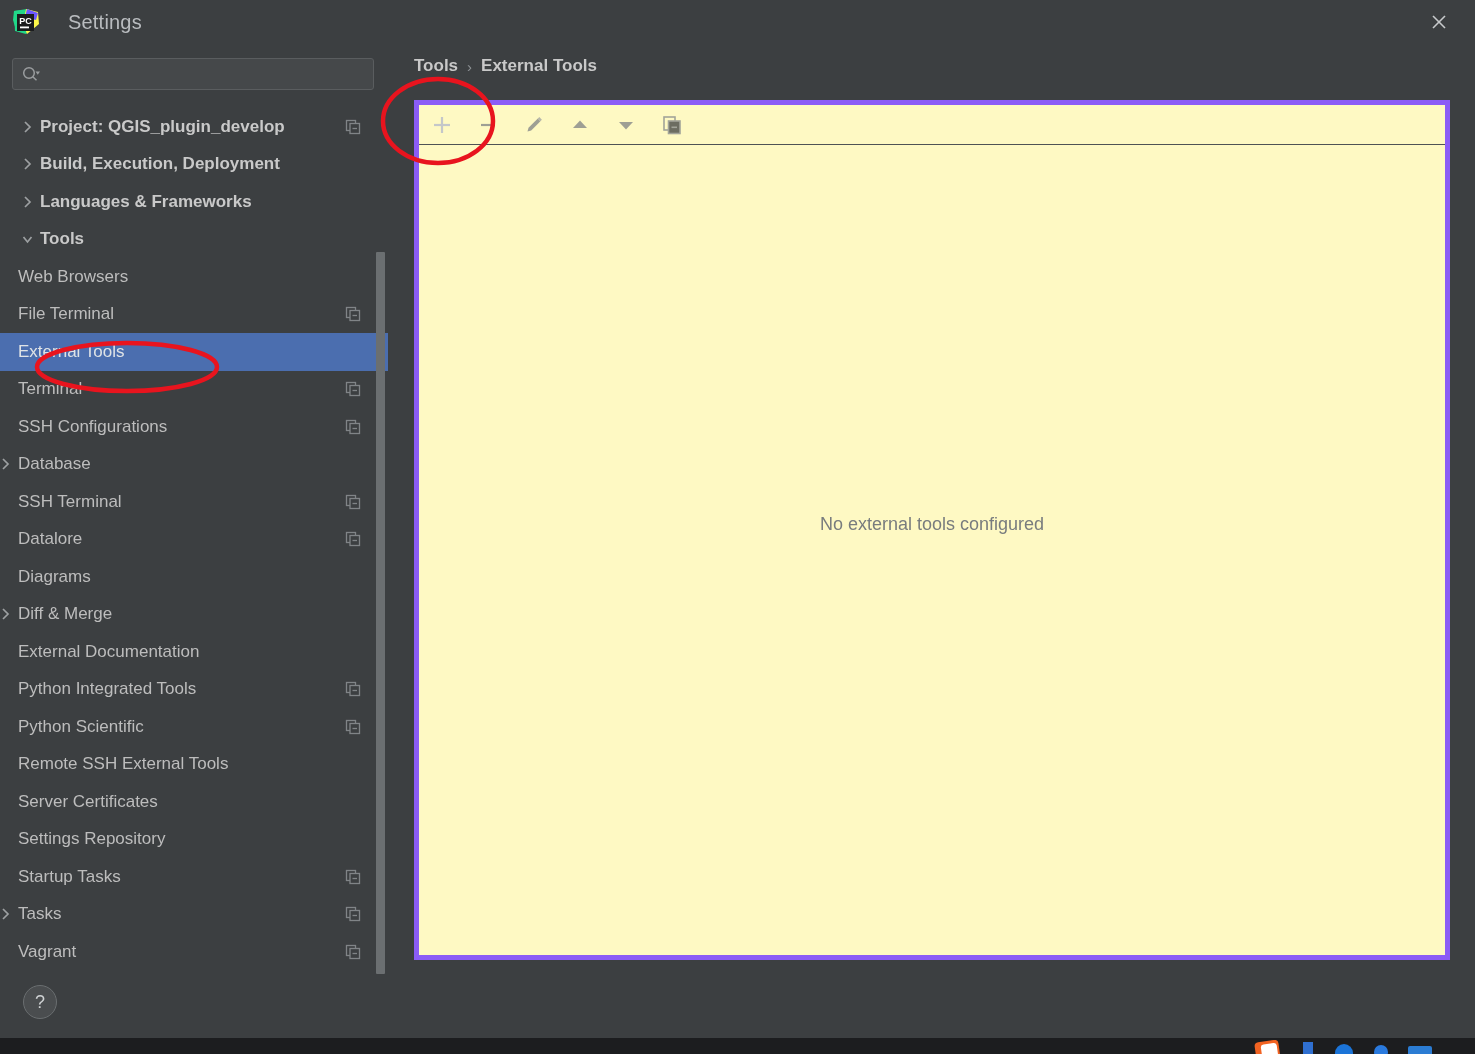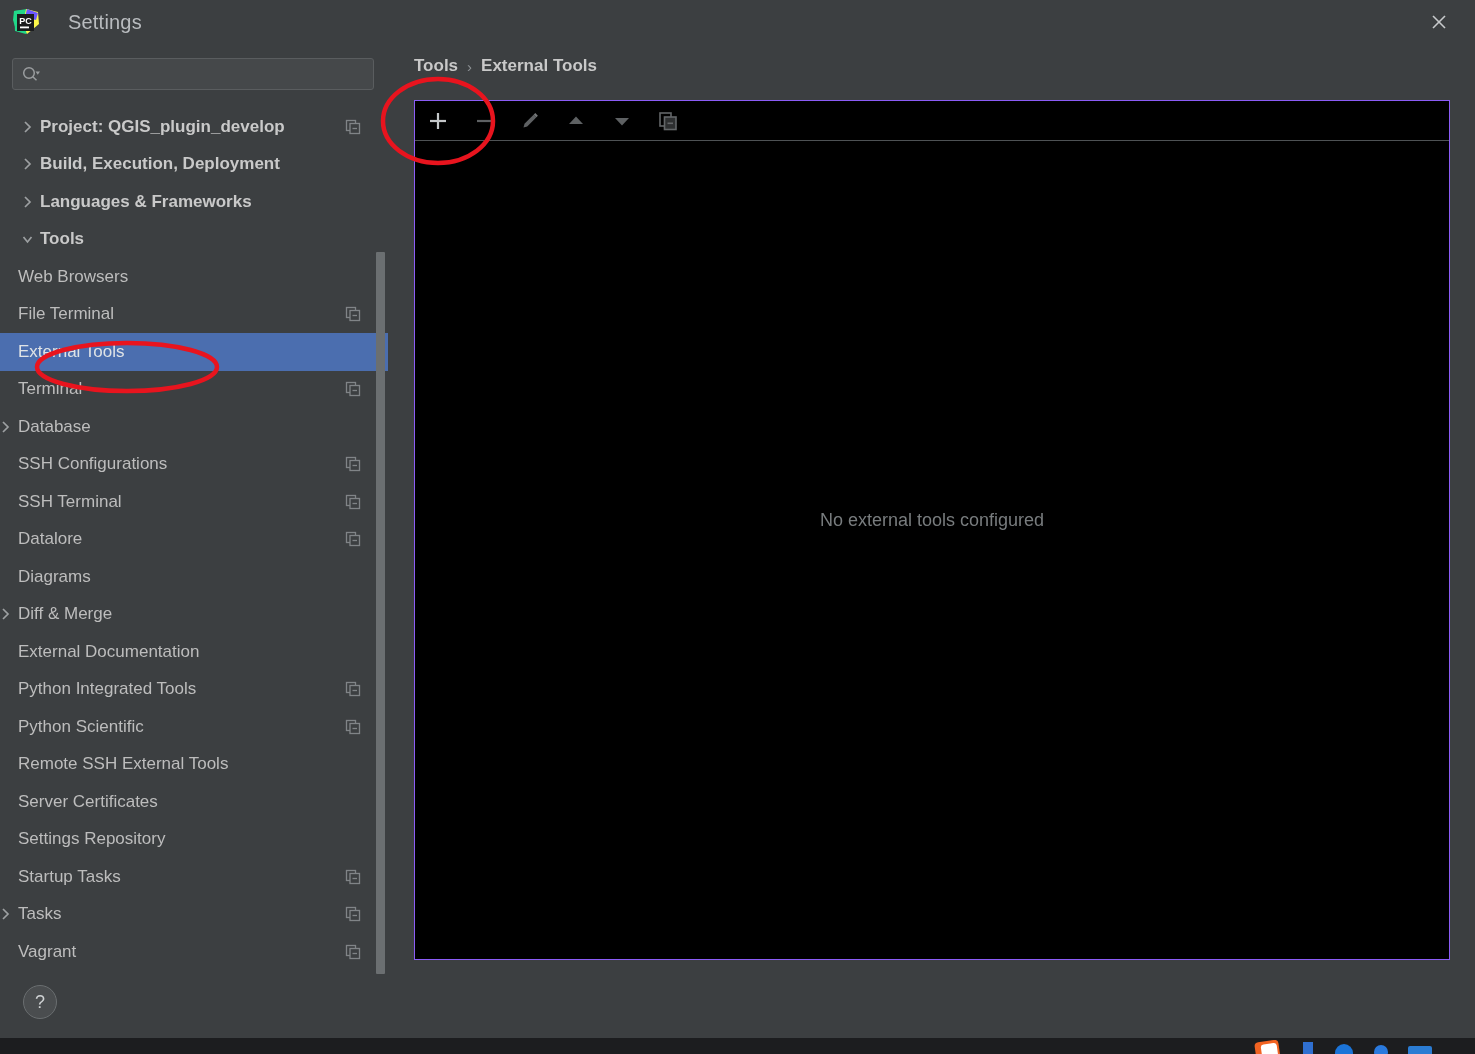--- a/index.html
+++ b/index.html
@@ -173,22 +173,22 @@
     font-weight: normal;
     color: #8d9194;
     font-size: 15px;
   }
   .breadcrumb .crumb-last { color: #c9c9c9; }
 
   .content-panel {
     position: absolute;
     left: 414px; top: 100px;
     width: 1036px; height: 860px;
-    background: #000000;
-    border: 1px solid #8b5cf6;
+    background: #fef9c3;
+    border: 5px solid #8b5cf6;
   }
   .toolbar {
     position: relative;
     height: 40px;
     border-bottom: 1px solid #4e5254;
     display: flex;
     align-items: center;
     padding-left: 10px;
     gap: 20px;
   }
@@ -405,37 +405,37 @@
           <span class="copyicon">
             <svg width="16" height="16" viewBox="0 0 16 16">
               <rect x="1.5" y="1.5" width="9" height="10" fill="none" stroke="#8d9194" stroke-width="1.3"></rect>
               <rect x="5" y="4.5" width="9.5" height="10" fill="#3c3f41" stroke="#8d9194" stroke-width="1.3"></rect>
               <line x1="7.5" y1="9.5" x2="12" y2="9.5" stroke="#8d9194" stroke-width="1.3"></line>
             </svg>
           </span>
         </div>
 
         <div class="row indent-1">
+          <span class="label">SSH Configurations</span>
+          <span class="copyicon">
+            <svg width="16" height="16" viewBox="0 0 16 16">
+              <rect x="1.5" y="1.5" width="9" height="10" fill="none" stroke="#8d9194" stroke-width="1.3"></rect>
+              <rect x="5" y="4.5" width="9.5" height="10" fill="#3c3f41" stroke="#8d9194" stroke-width="1.3"></rect>
+              <line x1="7.5" y1="9.5" x2="12" y2="9.5" stroke="#8d9194" stroke-width="1.3"></line>
+            </svg>
+          </span>
+        </div>
+
+        <div class="row indent-1">
           <span class="arrow">
             <svg width="11" height="14" viewBox="0 0 11 14">
                 <polyline points="3,2 8,7 3,12" fill="none" stroke="#9da0a2" stroke-width="1.7"></polyline>
               </svg>
           </span>
           <span class="label">Database</span>
-        </div>
-
-        <div class="row indent-1">
-          <span class="label">SSH Configurations</span>
-          <span class="copyicon">
-            <svg width="16" height="16" viewBox="0 0 16 16">
-              <rect x="1.5" y="1.5" width="9" height="10" fill="none" stroke="#8d9194" stroke-width="1.3"></rect>
-              <rect x="5" y="4.5" width="9.5" height="10" fill="#3c3f41" stroke="#8d9194" stroke-width="1.3"></rect>
-              <line x1="7.5" y1="9.5" x2="12" y2="9.5" stroke="#8d9194" stroke-width="1.3"></line>
-            </svg>
-          </span>
         </div>
 
         <div class="row indent-1">
           <span class="label">SSH Terminal</span>
           <span class="copyicon">
             <svg width="16" height="16" viewBox="0 0 16 16">
               <rect x="1.5" y="1.5" width="9" height="10" fill="none" stroke="#8d9194" stroke-width="1.3"></rect>
               <rect x="5" y="4.5" width="9.5" height="10" fill="#3c3f41" stroke="#8d9194" stroke-width="1.3"></rect>
               <line x1="7.5" y1="9.5" x2="12" y2="9.5" stroke="#8d9194" stroke-width="1.3"></line>
             </svg>

